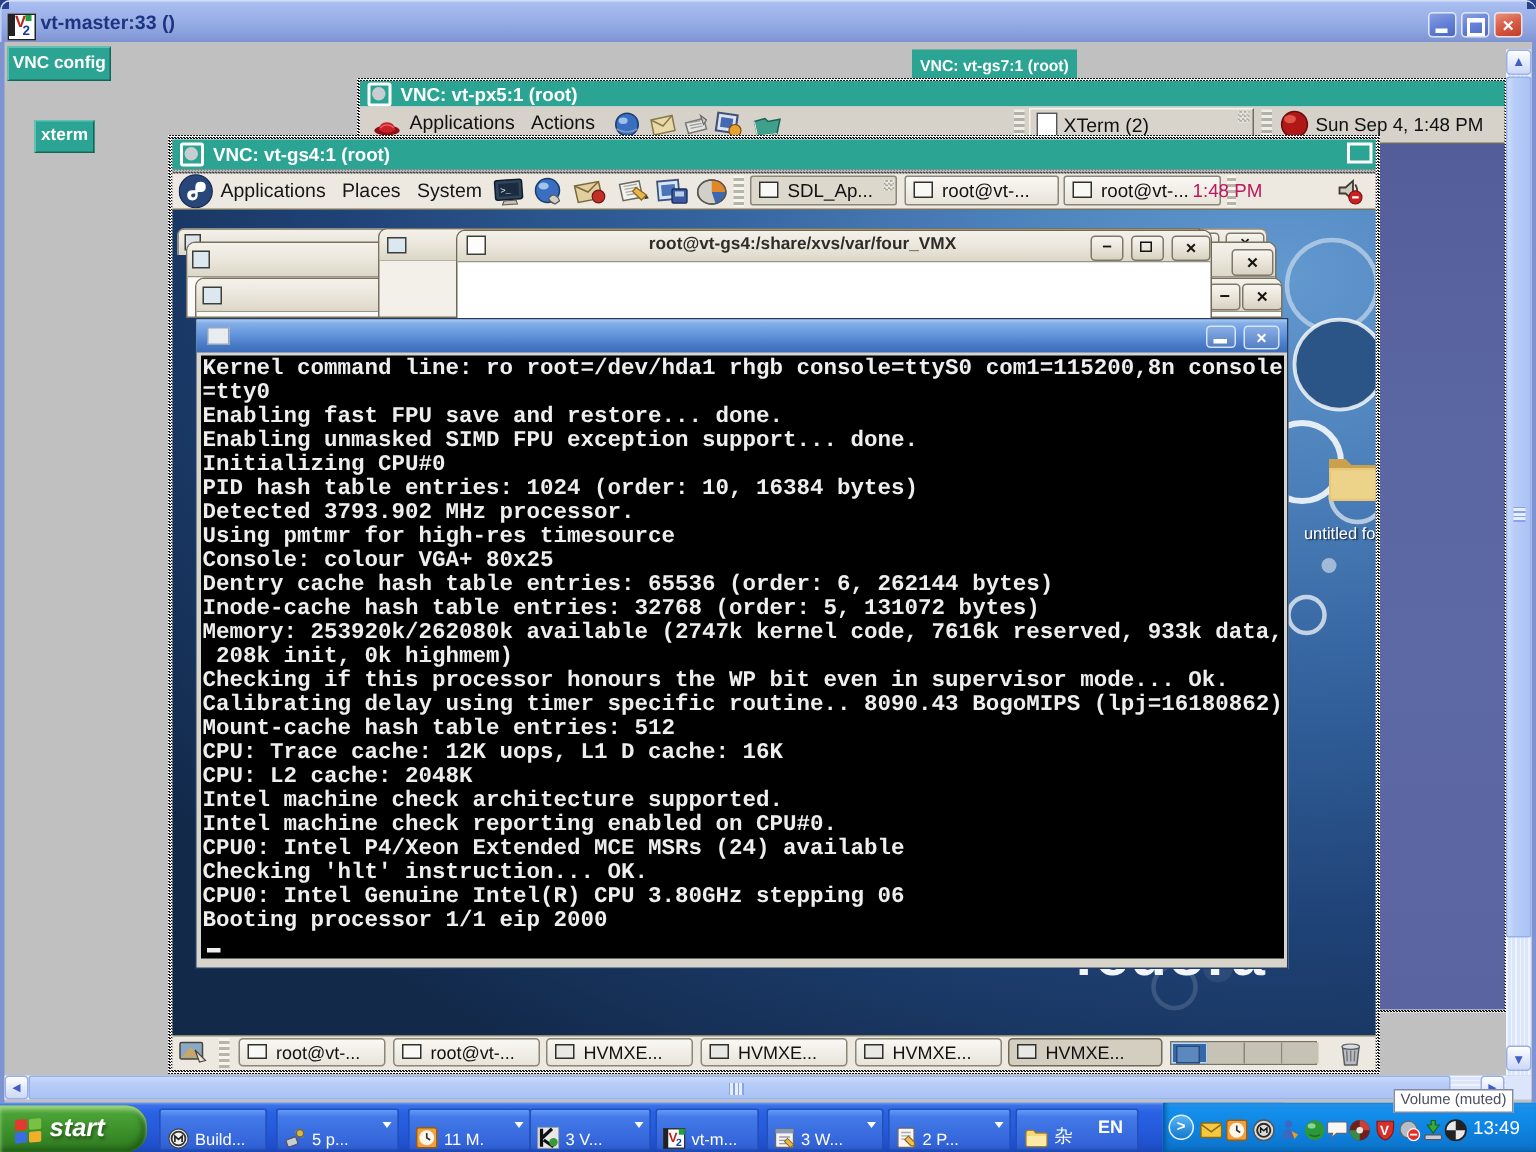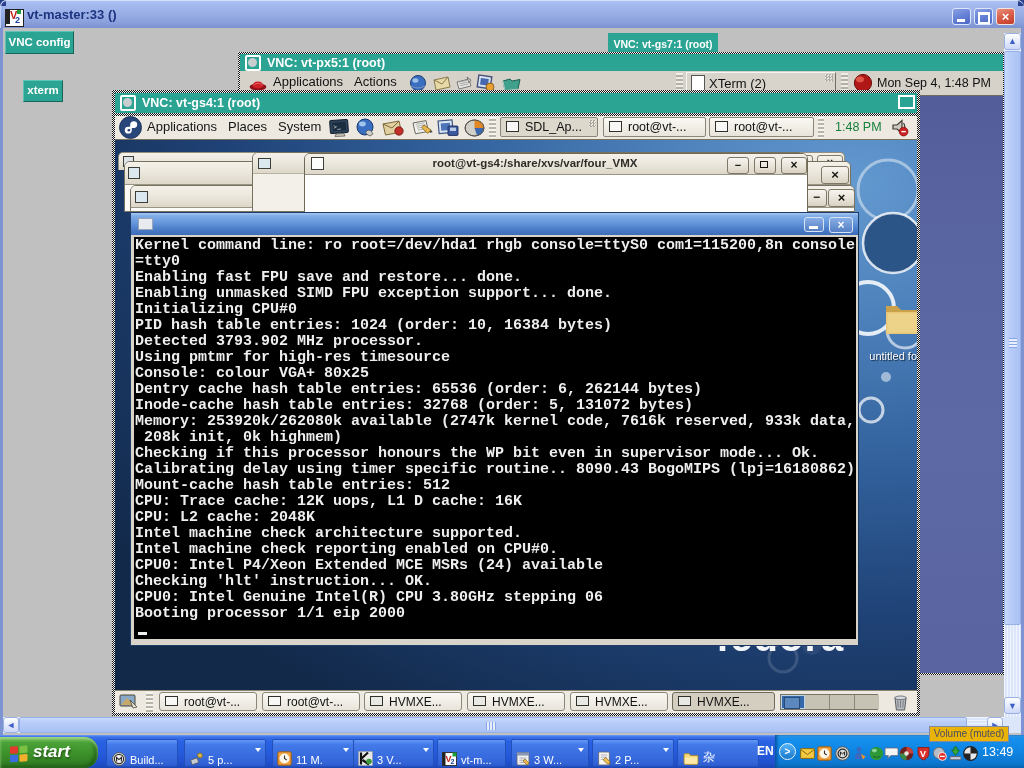--- a/index.html
+++ b/index.html
@@ -93,21 +93,21 @@
       <div class="ab" style="left:22px;top:3px;font-size:13px;color:#111;">XTerm (2)</div>
       <div class="ab" style="left:138px;top:1px;width:8px;height:8px;background:repeating-conic-gradient(#b0aca2 0% 25%,#e8e6e0 0% 50%);background-size:3px 3px;"></div>
     </div>
     <div class="ab" style="left:601px;top:2px;width:7px;height:21px;background:repeating-linear-gradient(180deg,#efede8 0 2px,#b4b0a6 2px 4px);"></div>
 
     <svg class="ab" style="left:613px;top:2px;" width="20" height="20" viewBox="0 0 20 20">
         <circle cx="10" cy="10" r="8.6" fill="#b01818"></circle>
         <circle cx="10" cy="10" r="8.6" fill="none" stroke="#6a0c0c" stroke-width="1"></circle>
         <ellipse cx="7" cy="6.4" rx="4" ry="2.8" fill="#e86050" opacity="0.85"></ellipse>
       </svg>
-    <div class="ab" style="left:637px;top:5px;width:122px;font-size:12.5px;color:#111;white-space:nowrap;">Mon Sep  4,  1:48 PM</div>
+    <div class="ab" style="left:637px;top:5px;width:122px;font-size:12.5px;color:#111;white-space:nowrap;">Sun Sep  4,  1:48 PM</div>
   </div>
   <div class="ab" id="px5desk" style="left:0;top:42px;width:763px;height:577px;background:linear-gradient(180deg,#535d9a 0%,#5a66a2 30%,#5d69a5 60%,#5964a0 100%);"></div>
 </div>
 
 <div class="ab checker" style="left:112px;top:90px;width:808px;height:626px;"></div>
 <div class="ab" id="gs4" style="left:115px;top:93px;width:802px;height:620px;background:#ede9e1;">
   <div class="ab teal" style="left:0;top:0;width:802px;height:20px;">
     <div class="ab" style="left:5px;top:2px;width:12px;height:12px;border:2px solid #fff;border-radius:2px;">
         <div class="ab" style="left:1px;top:1px;width:9px;height:9px;border-radius:50%;background:#c8cdd0;"></div>
       </div>
@@ -170,21 +170,21 @@
     </div>
     <div class="ab" style="left:488px;top:1px;width:103px;height:20px;background:linear-gradient(180deg,#faf8f4,#e8e4da);border:1px solid #8a8678;border-radius:2px;box-sizing:border-box;">
       <div class="ab" style="left:5px;top:3px;width:13px;height:11px;background:#f8f8f6;border:1.5px solid #30302a;box-sizing:border-box;"></div>
       <div class="ab" style="left:24px;top:2px;font-size:12.5px;color:#111;">root@vt-...</div>
     </div>
     <div class="ab" style="left:594px;top:1px;width:105px;height:20px;background:linear-gradient(180deg,#faf8f4,#e8e4da);border:1px solid #8a8678;border-radius:2px;box-sizing:border-box;">
       <div class="ab" style="left:5px;top:3px;width:13px;height:11px;background:#f8f8f6;border:1.5px solid #30302a;box-sizing:border-box;"></div>
       <div class="ab" style="left:24px;top:2px;font-size:12.5px;color:#111;">root@vt-...</div>
     </div>
     <div class="ab" style="left:703px;top:1px;width:6px;height:21px;background:repeating-linear-gradient(180deg,#f6f4ee 0 2px,#b8b4a8 2px 4px);"></div>
-    <div class="ab" style="left:720px;top:4px;font-size:12.5px;color:#15803d;">1:48 PM</div>
+    <div class="ab" style="left:680px;top:4px;font-size:12.5px;color:#be185d;">1:48 PM</div>
 
     <svg class="ab" style="left:774px;top:1px;" width="20" height="20" viewBox="0 0 20 20">
         <path d="M4 8 L8 8 L13 3.6 L13 16.4 L8 12 L4 12Z" fill="#cfcac0" stroke="#3c3a32" stroke-width="1.2"></path>
         <path d="M14.5 6 q2.6 4 0 8" fill="none" stroke="#3c3a32" stroke-width="1.2"></path>
         <circle cx="14.6" cy="14.6" r="4.4" fill="#cc2020" stroke="#7a0f0f" stroke-width="0.7"></circle>
         <path d="M12.4 14.6 L16.8 14.6" stroke="#fff" stroke-width="1.4"></path>
       </svg>
   </div>
   <div class="ab" id="gs4desk" style="left:0;top:47px;width:802px;height:550px;background:radial-gradient(ellipse 900px 620px at 92% 8%,#6299cf 0%,#4c80ba 22%,#32619c 45%,#1f4276 70%,#12294a 100%);overflow:hidden;">
 
@@ -421,21 +421,21 @@
   <div class="tbtn" style="left:677px;width:80px;">
     <svg style="margin:0 4px 0 5px;" width="16" height="14" viewBox="0 0 16 14">
         <path d="M1 3 Q1 1.6 2.4 1.6 L6 1.6 L7.6 3.4 L14 3.4 Q15 3.4 15 4.4 L15 11 Q15 12.4 13.6 12.4 L2.4 12.4 Q1 12.4 1 11Z" fill="#f8d878"></path>
         <path d="M1 5.4 L15 5.4 L15 11 Q15 12.4 13.6 12.4 L2.4 12.4 Q1 12.4 1 11Z" fill="#fdeaa8"></path>
         <path d="M1 3 Q1 1.6 2.4 1.6 L6 1.6 L7.6 3.4 L14 3.4 Q15 3.4 15 4.4 L15 11 Q15 12.4 13.6 12.4 L2.4 12.4 Q1 12.4 1 11Z" fill="none" stroke="#a8821e" stroke-width="0.8"></path>
       </svg>
       <span style="font-size:12px;">杂</span>
   </div>
 
   <div class="ab" style="left:775px;top:0;width:249px;height:33px;background:linear-gradient(180deg,#3ca4f4 0%,#1690ec 10%,#0f86e4 45%,#0d7ad4 80%,#0a6cbc 100%);box-shadow:inset 2px 0 3px #08549c;"></div>
-  <div class="ab" style="left:757px;top:9px;font-size:12px;font-weight:bold;color:#fff;">EN</div>
+  <div class="ab" style="left:732px;top:9px;font-size:12px;font-weight:bold;color:#fff;">EN</div>
   <div class="ab" style="left:779px;top:8px;width:17px;height:17px;border-radius:50%;background:linear-gradient(180deg,#54b4f8,#1878cc);border:1px solid #e8f4fe;box-sizing:border-box;color:#fff;font:bold 10px/15px 'Liberation Sans';text-align:center;">&gt;</div>
   <svg class="trayico" style="left:800px;" viewBox="0 0 15 15">
       <rect x="0.6" y="2.6" width="13.8" height="9.8" rx="1" fill="#f4c840" stroke="#8a6a10" stroke-width="1"></rect>
       <path d="M0.6 3.4 L7.5 8.6 L14.4 3.4" fill="none" stroke="#8a6a10" stroke-width="1"></path>
     </svg>
   <svg class="trayico" style="left:817px;" viewBox="0 0 15 15">
       <rect x="0.8" y="0.8" width="13.4" height="13.4" rx="1.5" fill="#f0a03c" stroke="#9a5c14" stroke-width="1"></rect>
       <circle cx="7.5" cy="7.5" r="5" fill="#fdf6ea"></circle>
       <path d="M7.5 4.4 L7.5 7.5 L9.8 9" stroke="#333" stroke-width="1.1" fill="none"></path>
     </svg>
@@ -477,13 +477,13 @@
       <path d="M7.5 1 L11.4 6.4 L8.9 6.4 L8.9 9.4 L6.1 9.4 L6.1 6.4 L3.6 6.4Z" fill="#38a83c" stroke="#156818" stroke-width="0.8" transform="rotate(180 7.5 5.2)"></path>
     </svg>
   <svg class="trayico" style="left:963px;" viewBox="0 0 15 15">
       <circle cx="7.5" cy="7.5" r="6.8" fill="#e8e8e8" stroke="#222" stroke-width="1.2"></circle>
       <path d="M7.5 0.7 A6.8 6.8 0 0 1 14.3 7.5 L7.5 7.5Z" fill="#222"></path>
       <path d="M0.7 7.5 A6.8 6.8 0 0 0 7.5 14.3 L7.5 7.5Z" fill="#222"></path>
     </svg>
   <div class="ab" style="left:982px;top:10px;font-size:12.5px;color:#fff;">13:49</div>
 </div>
 
-<div class="ab" id="tooltip" style="left:929px;top:726px;width:80px;height:16px;background:#eab308;border:1px solid #8289a0;box-sizing:border-box;color:#4c4f60;font-size:10px;line-height:14px;text-align:center;white-space:nowrap;">Volume (muted)</div>
+<div class="ab" id="tooltip" style="left:929px;top:726px;width:80px;height:16px;background:#ffffff;border:1px solid #8289a0;box-sizing:border-box;color:#4c4f60;font-size:10px;line-height:14px;text-align:center;white-space:nowrap;">Volume (muted)</div>
 
 </body></html>

